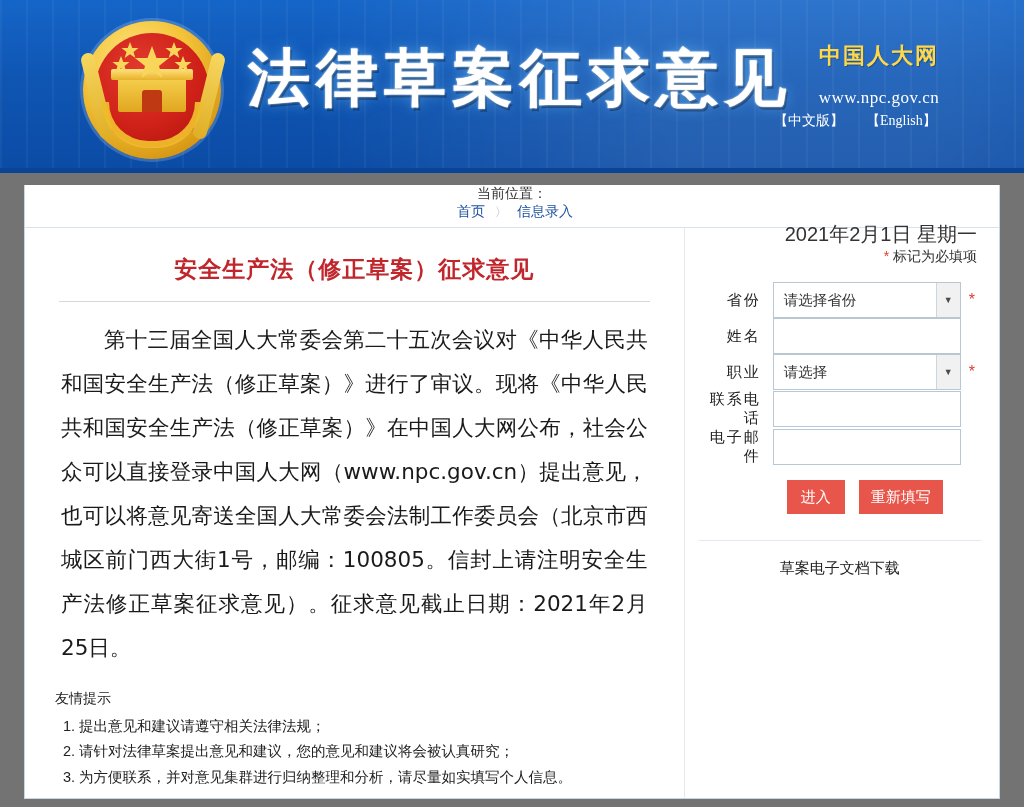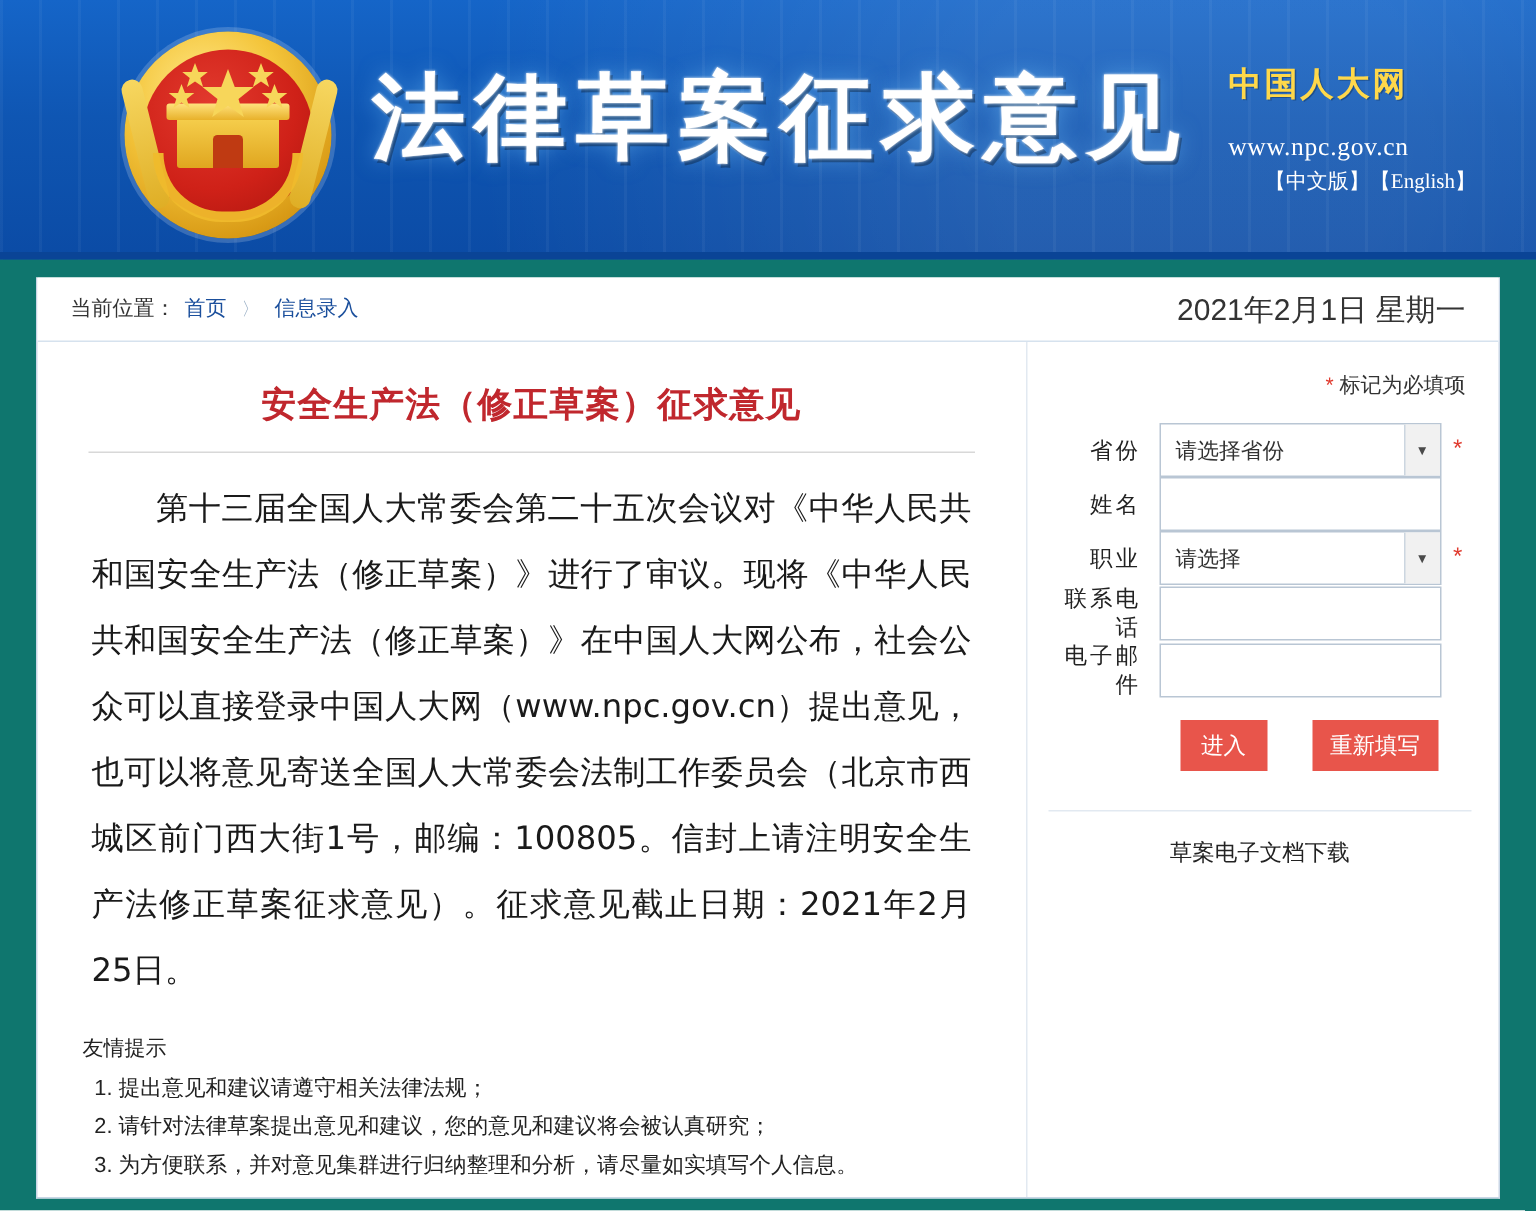--- a/index.html
+++ b/index.html
@@ -6,21 +6,21 @@
   html, body {
     margin: 0; padding: 0;
     width: 1024px; height: 807px;
     background: #ffffff;
     font-family: "Liberation Sans", sans-serif;
   }
   #page {
     position: relative;
     width: 1024px; height: 807px;
     overflow: hidden;
-    background: #0f766e;
+    background: #737373;
   }
 
   
   .banner {
     position: relative;
     width: 1024px;
     height: 173px;
     background: linear-gradient(180deg, #1565c8 0%, #0f56b3 45%, #0b4ba5 100%);
     overflow: hidden;
   }
@@ -123,21 +123,21 @@
     color: #ffffff;
     font-size: 17px;
     letter-spacing: 0.5px;
     font-family: "Liberation Serif", serif;
   }
   .lang-links {
     position: absolute;
     right: 40px; top: 112px;
     width: 210px;
     display: flex;
-    justify-content: flex-end;
+    gap: 22px;
     font-size: 14px;
   }
   .lang-links a {
     color: #ffffff;
     text-decoration: none;
     font-family: "Liberation Serif", serif;
   }
 
   
   .frame {
@@ -152,20 +152,21 @@
 
   .crumbbar {
     height: 43px;
     border-bottom: 1px solid #d6e2ee;
     display: flex;
     align-items: center;
     padding: 0 22px;
     font-size: 14px;
     color: #333333;
     background: #ffffff;
+    flex-direction: column;
   }
   .crumbbar .label { color: #333; }
   .crumbbar .crumbs { display: flex; align-items: center; gap: 10px; margin-left: 6px; }
   .crumbbar .crumbs a { color: #1b4f9c; text-decoration: none; }
   .crumbbar .sep { color: #9bb0c6; font-size: 12px; }
   .crumbbar .date { margin-left: auto; color: #333; font-size: 20px; }
 
   .body-wrap {
     display: flex;
     height: 570px;
@@ -271,21 +272,21 @@
     color: #4a4a4a;
     font-size: 9px;
   }
   .req-star {
     color: #e03b2f;
     font-size: 16px;
     margin-left: 8px;
   }
   .btn-row {
     display: flex;
-    gap: 30px;
+    gap: 14px;
     padding: 14px 0 0 88px;
   }
   .btn {
     background: #e8554b;
     color: #ffffff;
     border: none;
     width: 58px;
     height: 34px;
     font-size: 15px;
     cursor: pointer;

